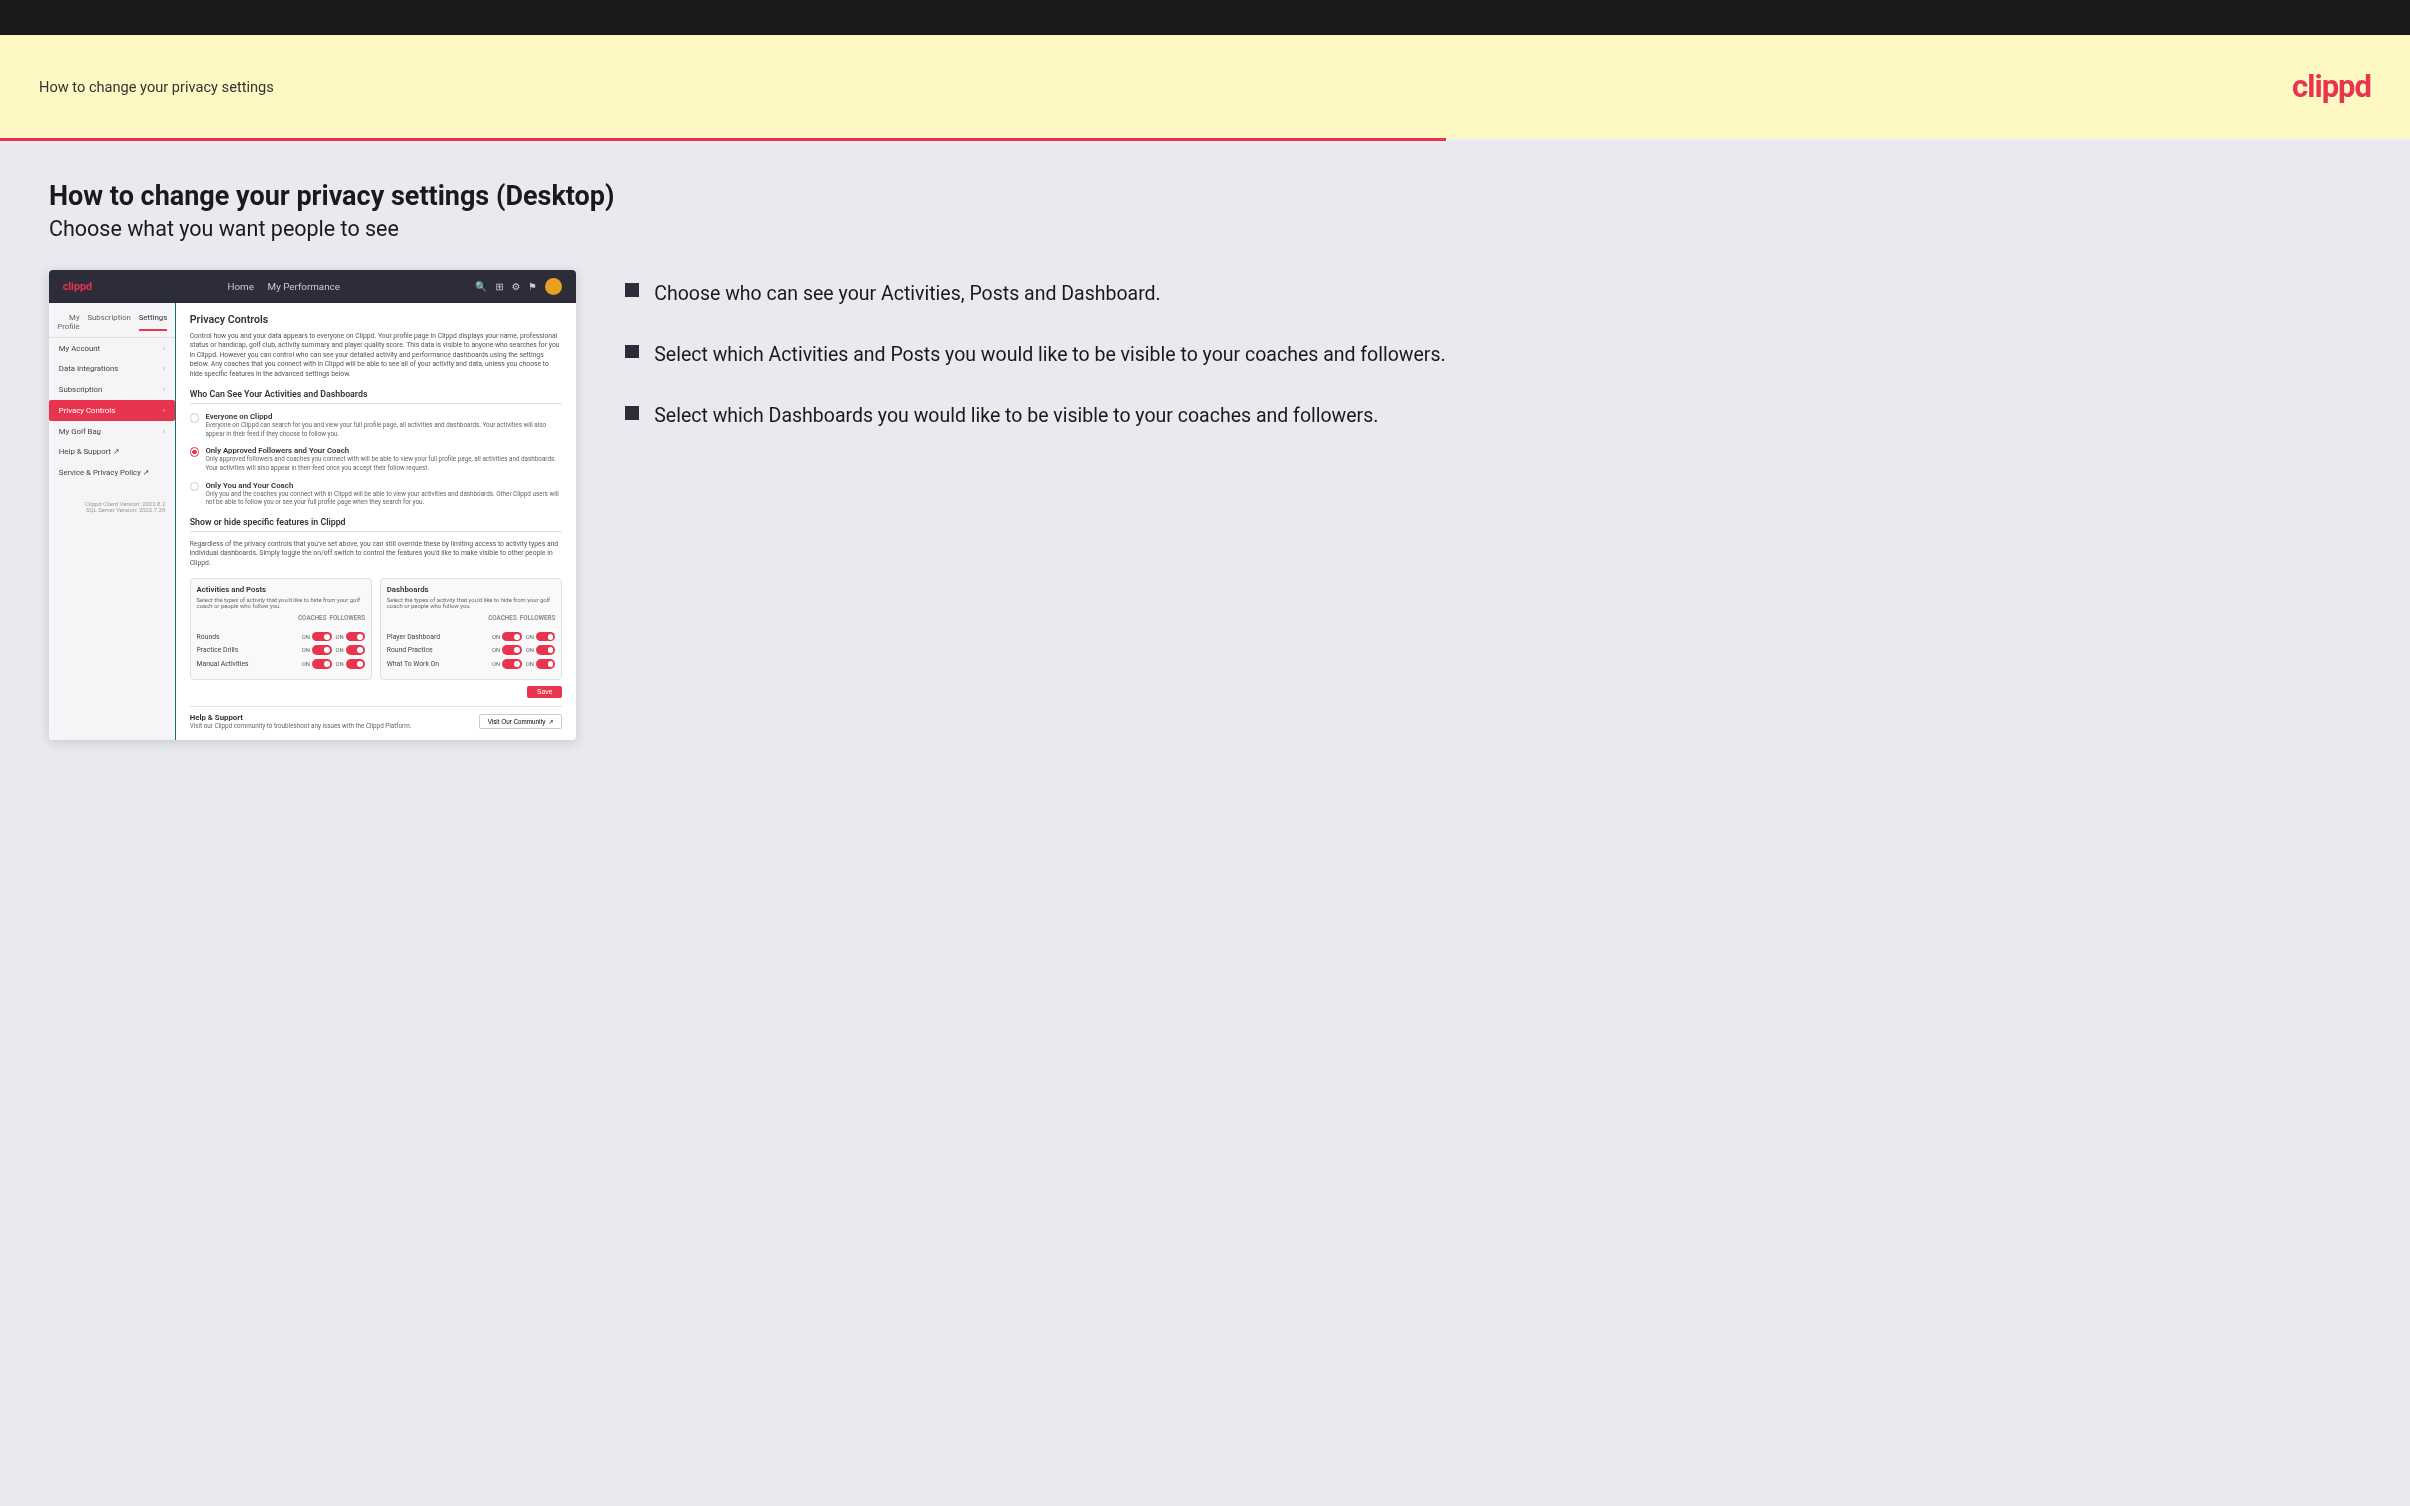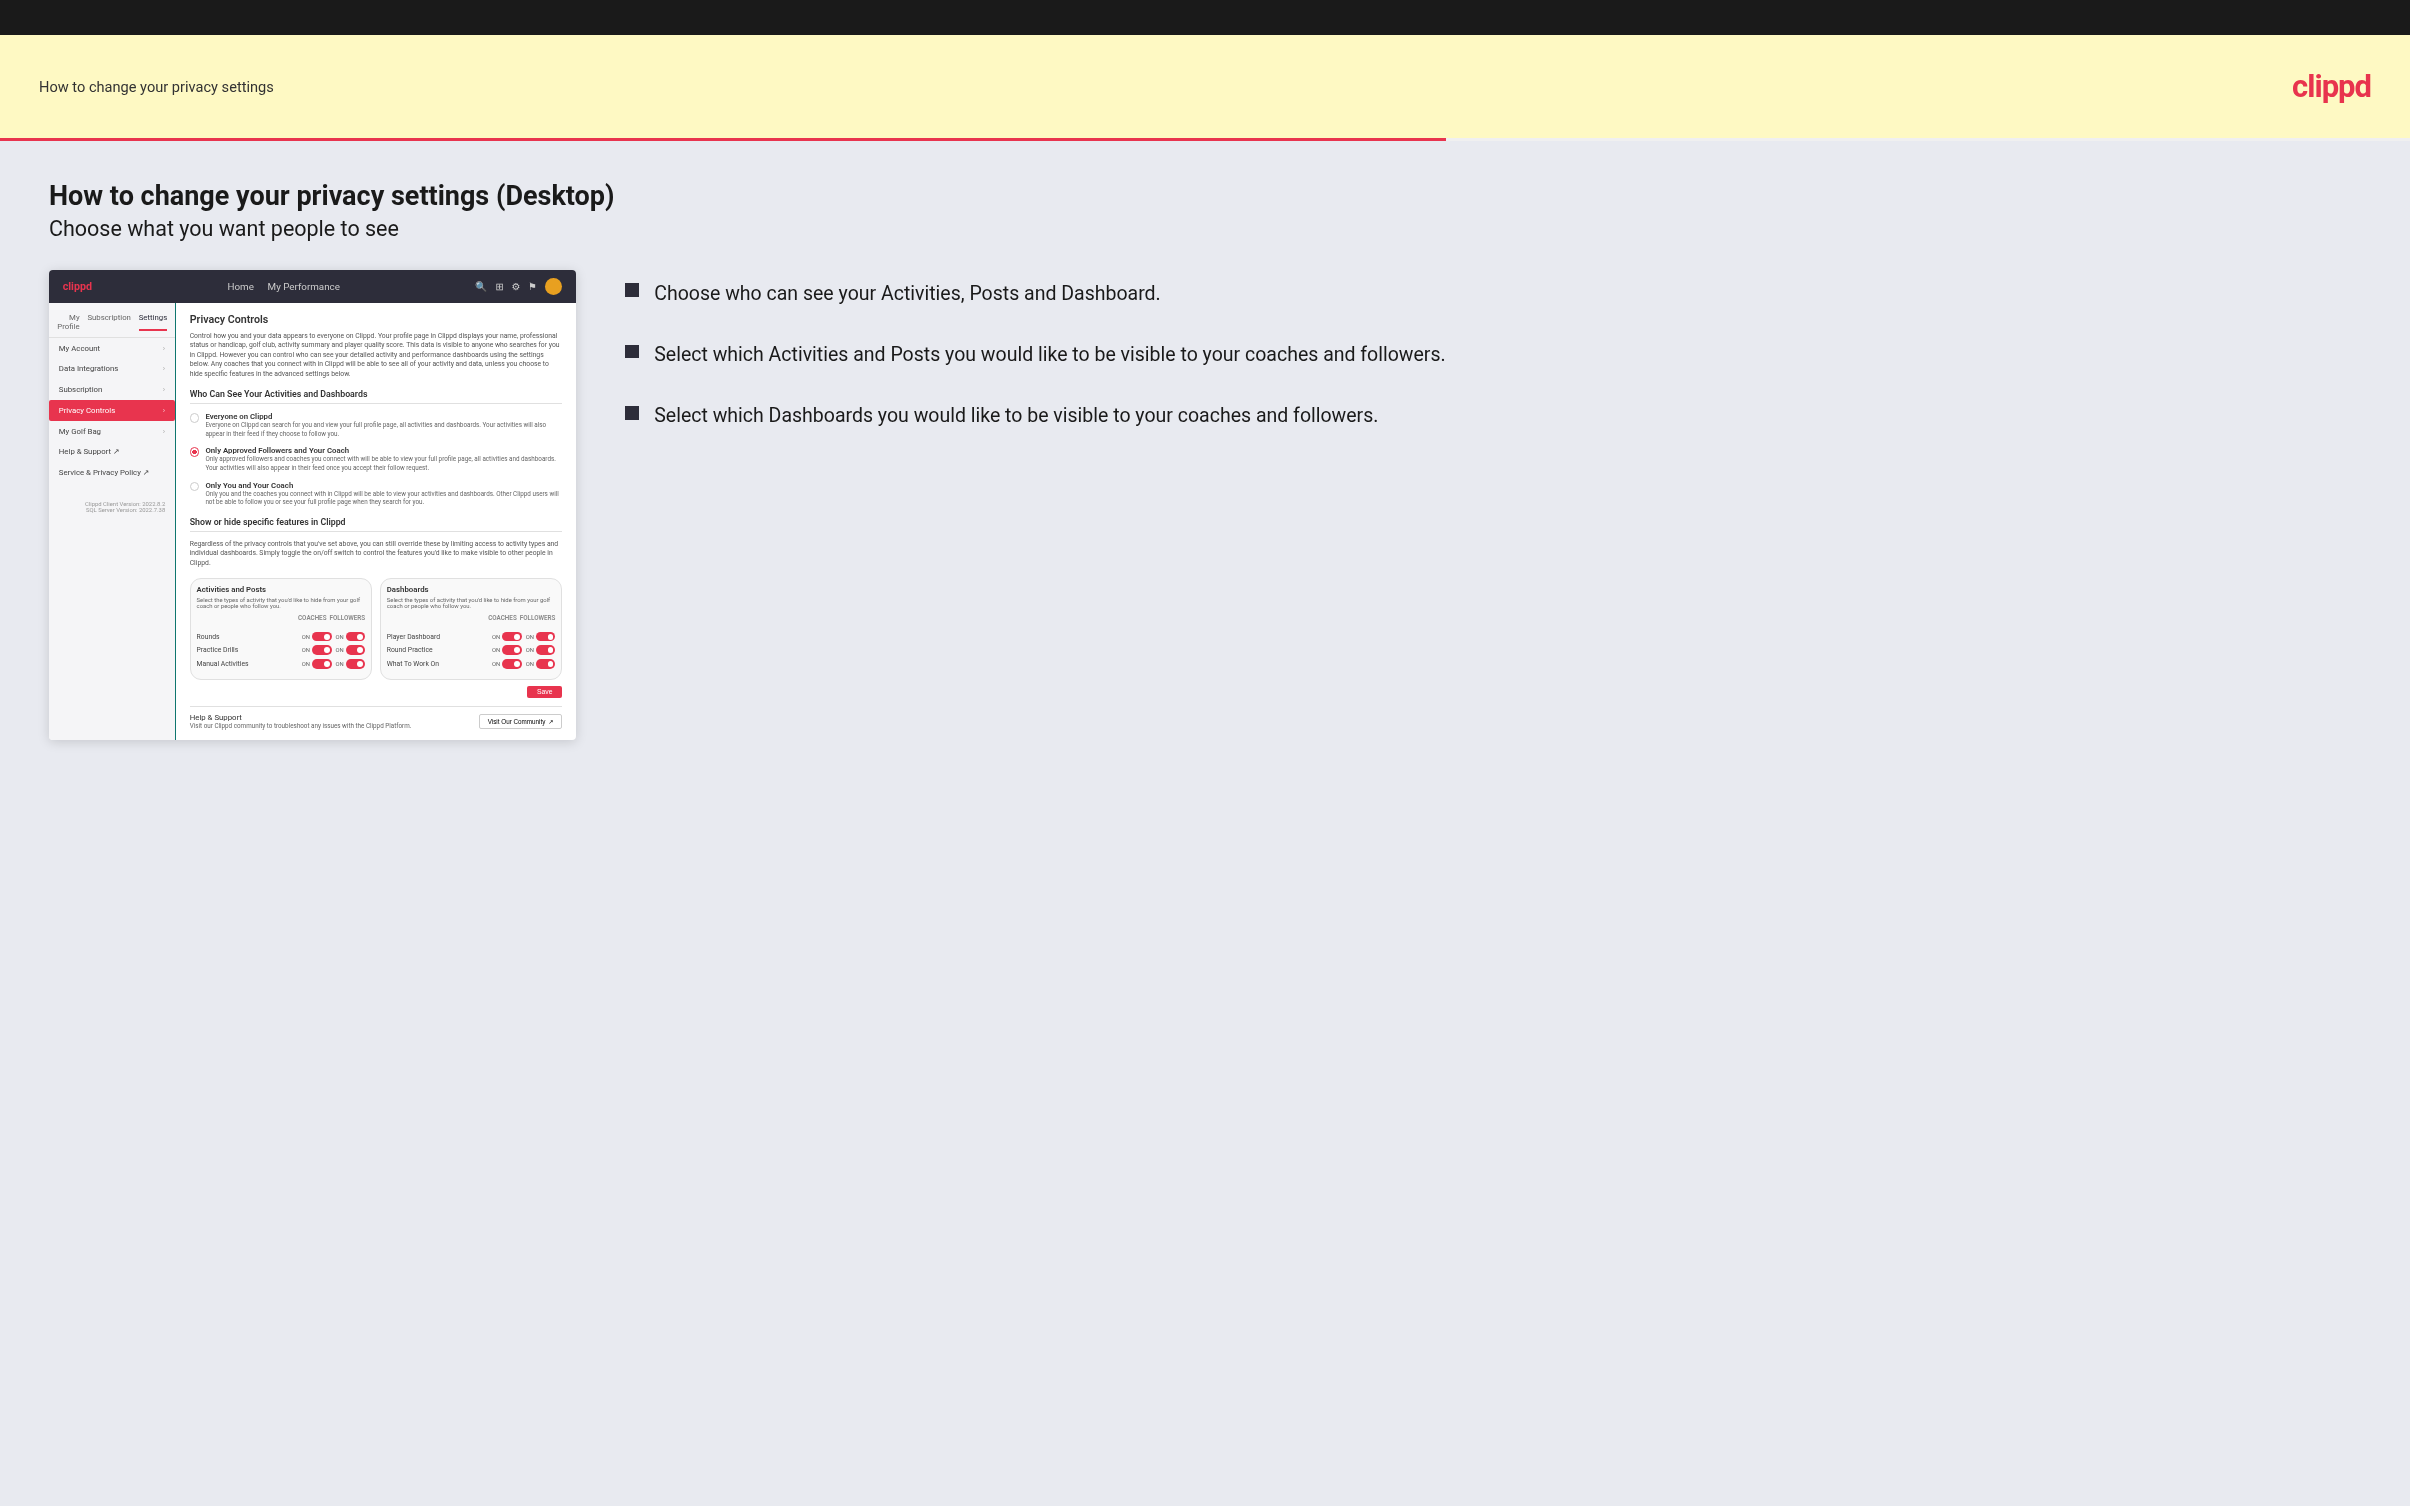--- a/index.html
+++ b/index.html
@@ -218,21 +218,21 @@
       margin-top: 9.8px;
     }
     .features-grid {
       display: grid;
       grid-template-columns: 1fr 1fr;
       gap: 7.8px;
     }
     .feature-card {
       background: #f9f9f9;
       border: 1px solid #e0e0e0;
-      border-radius: 11px;
+      border-radius: 4px;
       padding: 5.9px;
     }
     .feature-card-title {
       font-size: 7.8px;
       font-weight: 600;
       margin-bottom: 2.9px;
     }
     .feature-card-desc {
       font-size: 5.9px;
       color: #666;
@@ -303,21 +303,21 @@
     .help-section {
       border-top: 1px solid #e0e0e0;
       margin-top: 7.8px;
       padding-top: 5.9px;
       display: flex;
       justify-content: space-between;
       align-items: center;
     }
     .help-title {
       font-size: 7.8px;
-      font-weight: 400;
+      font-weight: 700;
     }
     .help-desc {
       font-size: 6.3px;
       color: #666;
     }
     .visit-btn {
       background: #fff;
       border: 1px solid #ccc;
       padding: 2.9px 7.8px;
       font-size: 6.3px;

